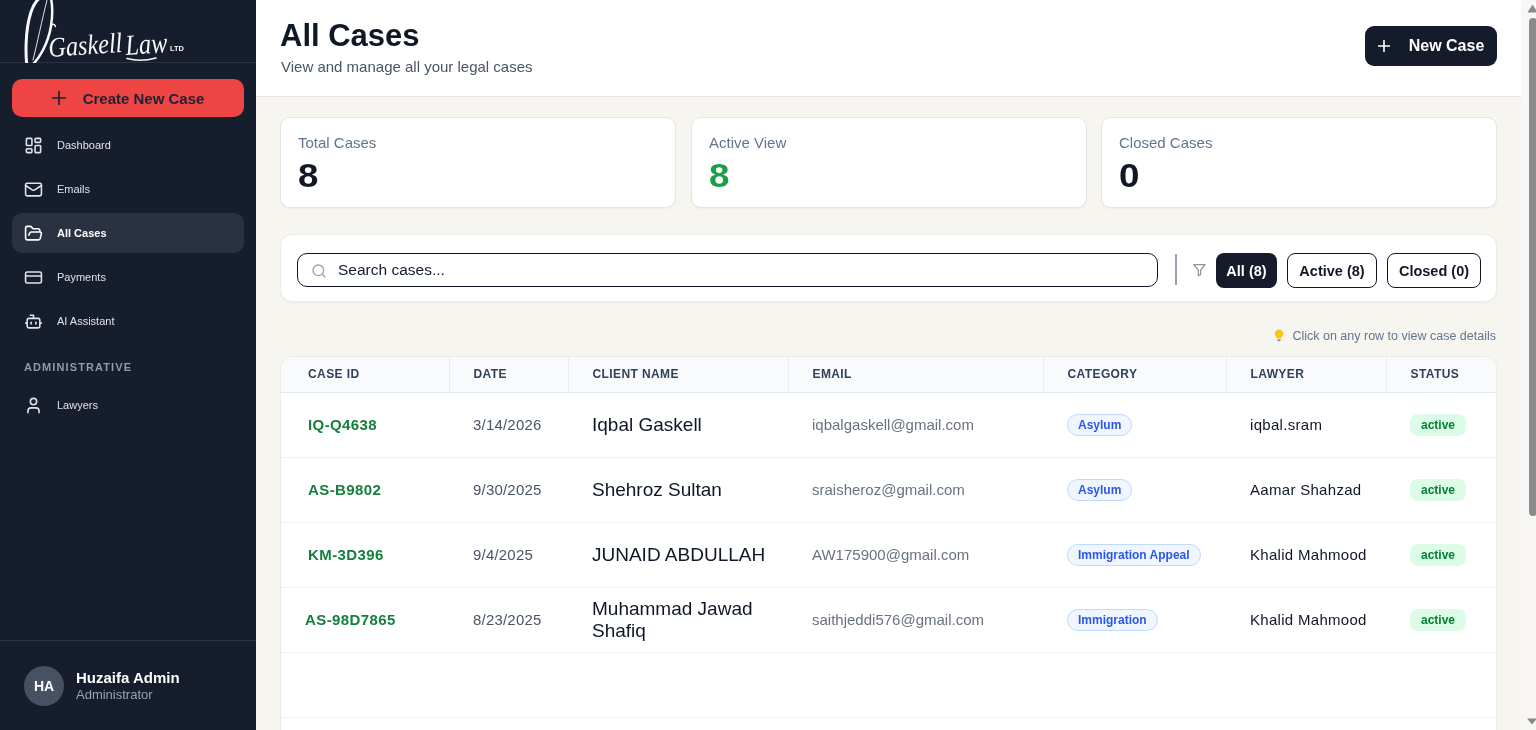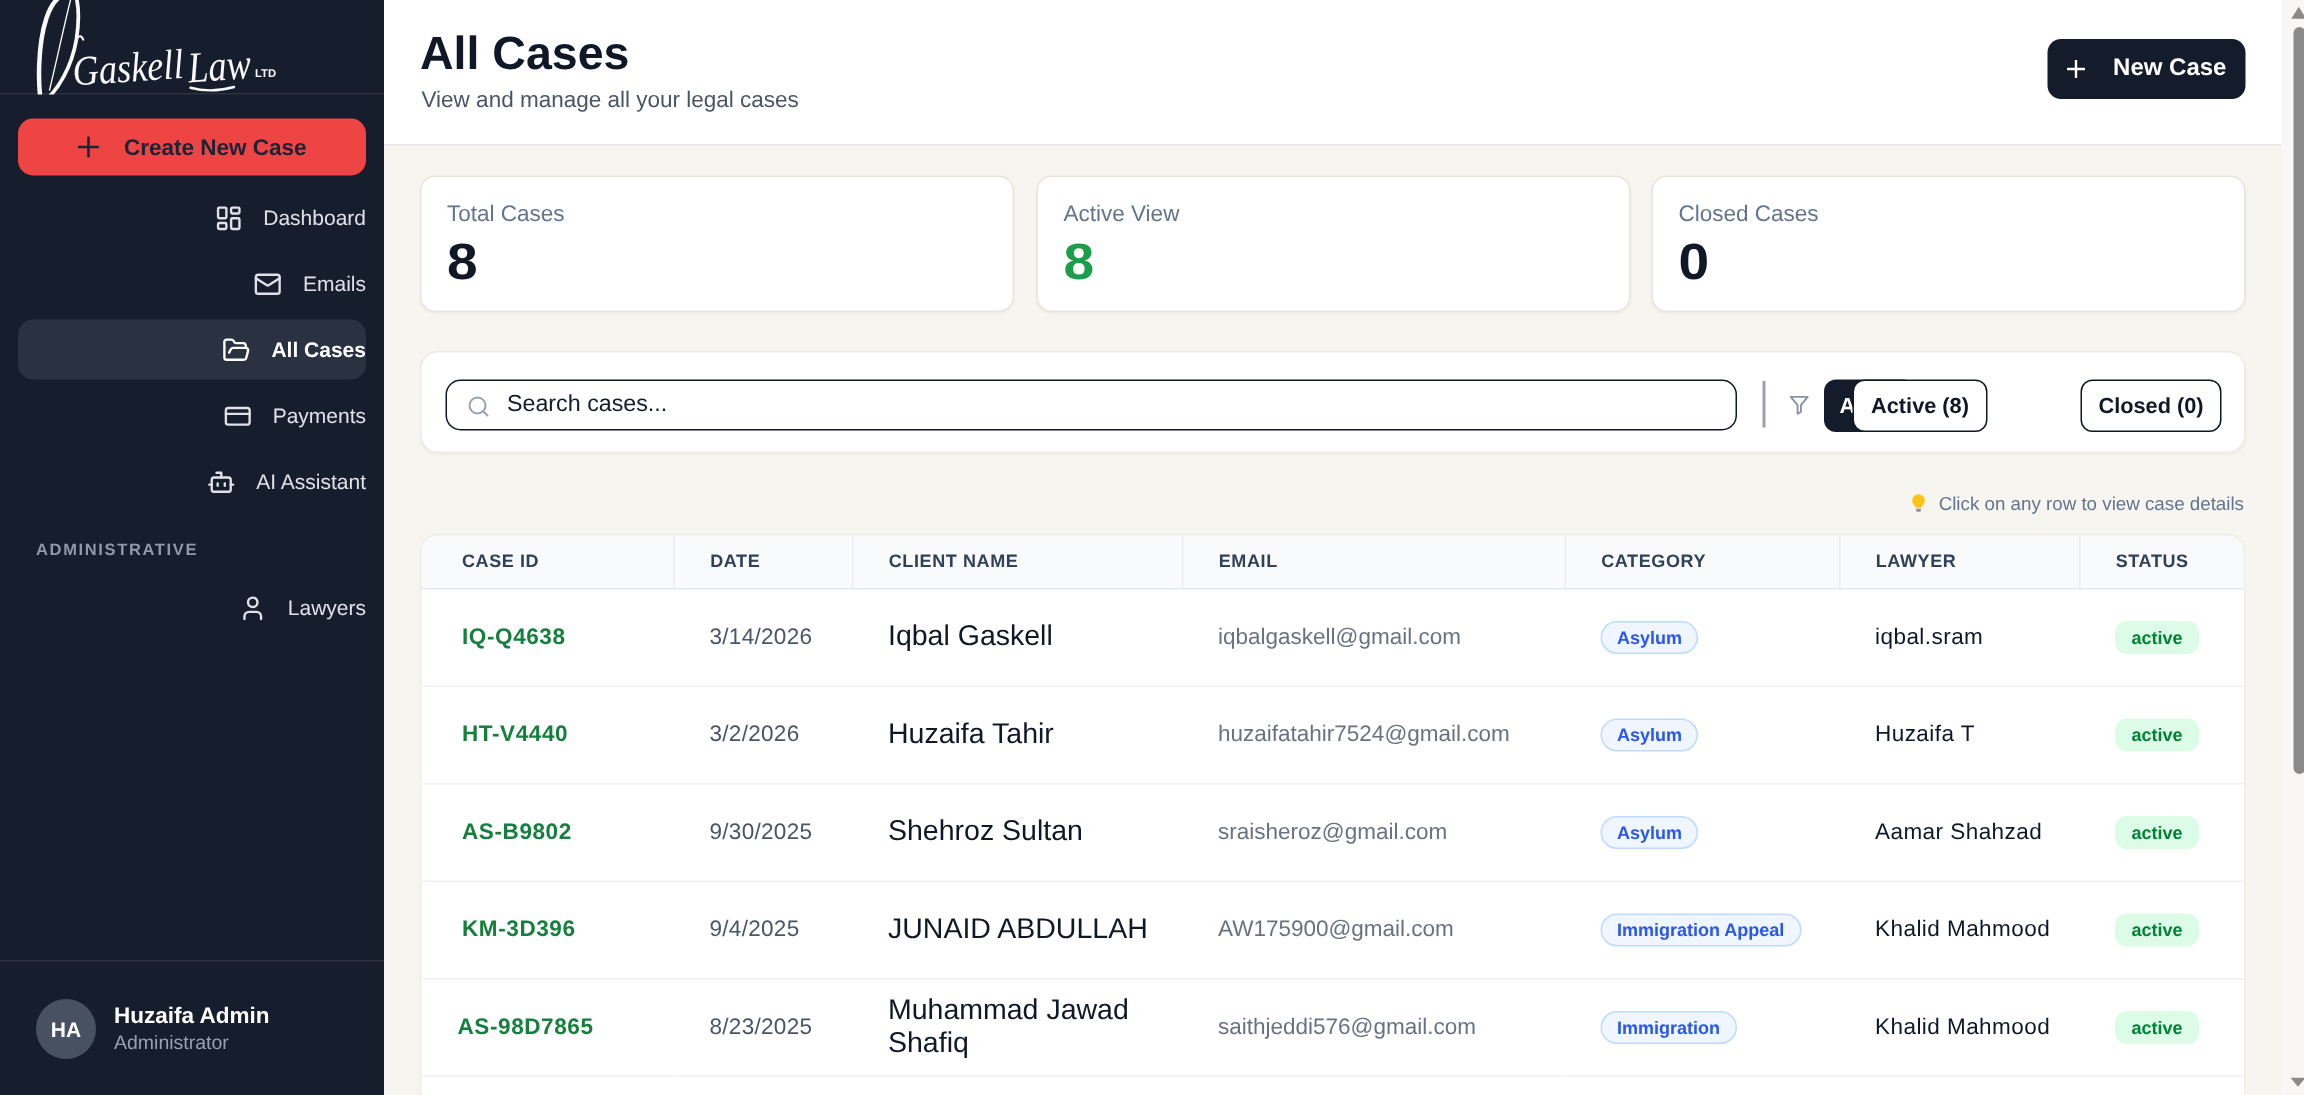--- a/index.html
+++ b/index.html
@@ -4,21 +4,21 @@
 <style>
 * { margin:0; padding:0; box-sizing:border-box; }
 html,body { width:1536px; height:730px; overflow:hidden; }
 body { font-family:"Liberation Sans", sans-serif; background:#f7f5ef; }
 #app { position:relative; width:1536px; height:730px; }
 
 
 #sidebar { position:absolute; left:0; top:0; width:256px; height:730px; background:#161d2c; }
 #logo { position:absolute; left:0; top:0; width:256px; height:63px; border-bottom:1px solid rgba(255,255,255,0.09); }
 #createbtn { position:absolute; left:12px; top:79px; width:232px; height:38px; background:#ef4444; border-radius:10px; color:#1a2434; font-size:15px; font-weight:bold; display:flex; align-items:center; justify-content:center; gap:17px; }
-.nav { position:absolute; left:12px; width:232px; height:40px; border-radius:10px; display:flex; align-items:center; padding-left:12px; color:#dfe2e8; font-size:14px; font-weight:500; gap:14px;justify-content:flex-end; }
+.nav { position:absolute; left:12px; width:232px; height:40px; border-radius:10px; display:flex; align-items:center; padding-left:12px; color:#dfe2e8; font-size:11px; font-weight:500; gap:14px; }
 .nav.active { background:#2a3242; color:#fff; font-weight:bold; }
 .nav svg { flex:0 0 auto; }
 #adminlbl { position:absolute; left:24px; top:361px; color:#8f99a8; font-size:11px; font-weight:bold; letter-spacing:1.1px; }
 #sbfoot { position:absolute; left:0; top:640px; width:256px; height:90px; border-top:1px solid rgba(255,255,255,0.09); }
 #avatar { position:absolute; left:24px; top:25px; width:40px; height:40px; border-radius:50%; background:#485162; color:#fff; font-size:14px; font-weight:bold; display:flex; align-items:center; justify-content:center; }
 #uname { position:absolute; left:76px; top:28px; color:#fff; font-size:15px; font-weight:bold; }
 #urole { position:absolute; left:76px; top:46px; color:#98a1b0; font-size:13px; }
 
 
 #header { position:absolute; left:256px; top:0; width:1265px; height:97px; background:#fff; border-bottom:1px solid #e7e5e4; }
@@ -151,21 +151,21 @@
           <circle cx="11" cy="11" r="8"></circle>
           <path d="m21 21-4.3-4.3"></path>
         </svg>
       <div id="searchph">Search cases...</div>
     </div>
     <div id="vsep"></div>
     <svg style="position:absolute;left:911px;top:28px" width="15" height="15" viewBox="0 0 24 24" fill="none" stroke="#8b93a2" stroke-width="2" stroke-linecap="round" stroke-linejoin="round">
         <path d="M3 2.5h18l-7.2 8.8v7.2l-3.6 2v-9.2z"></path>
       </svg>
     <div class="fbtn dark" style="left:935px; width:61px;">All (8)</div>
-    <div class="fbtn light" style="left:954px; width:90px;text-align:right;">Active (8)</div>
+    <div class="fbtn light" style="left:1006px; width:90px;text-align:right;">Active (8)</div>
     <div class="fbtn light" style="left:1106px; width:94px;">Closed (0)</div>
   </div>
 
   <div id="hint"><svg style="vertical-align:-2px; margin-right:7px" width="12" height="13" viewBox="0 0 12 13">
         <path d="M6 0.5a4.2 4.2 0 0 0-4.2 4.2c0 1.6 0.9 2.6 1.6 3.4.4.5.8.9.8 1.4h3.6c0-.5.4-.9.8-1.4.7-.8 1.6-1.8 1.6-3.4A4.2 4.2 0 0 0 6 0.5z" fill="#fcc419"></path>
         <path d="M4.4 10.2h3.2v1a1 1 0 0 1-1 1H5.4a1 1 0 0 1-1-1z" fill="#9a8aa0"></path>
       </svg>Click on any row to view case details</div>
 
   <div id="tablecard">
     <table>
@@ -193,29 +193,20 @@
         <tr>
             <td class="cid" style="padding-left:27px">IQ-Q4638</td>
             <td class="cdate">3/14/2026</td>
             <td class="cname">Iqbal Gaskell</td>
             <td class="cemail">iqbalgaskell@gmail.com</td>
             <td><span class="pill">Asylum</span></td>
             <td class="clawyer">iqbal.sram</td>
             <td><span class="stat">active</span></td>
           </tr>
         <tr>
-            <td class="cid" style="padding-left:27px">HT-V4440</td>
-            <td class="cdate">3/2/2026</td>
-            <td class="cname">Huzaifa Tahir</td>
-            <td class="cemail">huzaifatahir7524@gmail.com</td>
-            <td><span class="pill">Asylum</span></td>
-            <td class="clawyer">Huzaifa T</td>
-            <td><span class="stat">active</span></td>
-          </tr>
-        <tr>
             <td class="cid" style="padding-left:27px">AS-B9802</td>
             <td class="cdate">9/30/2025</td>
             <td class="cname">Shehroz Sultan</td>
             <td class="cemail">sraisheroz@gmail.com</td>
             <td><span class="pill">Asylum</span></td>
             <td class="clawyer">Aamar Shahzad</td>
             <td><span class="stat">active</span></td>
           </tr>
         <tr>
             <td class="cid" style="padding-left:27px">KM-3D396</td>

